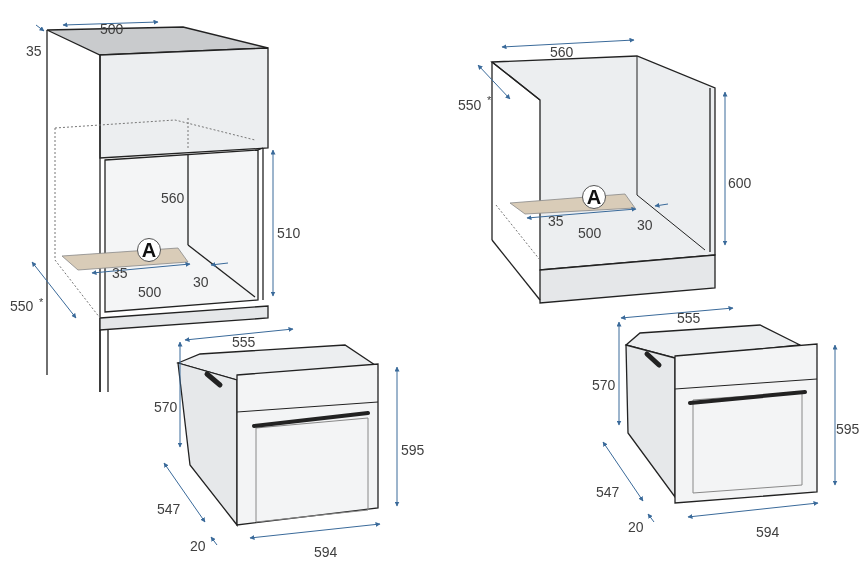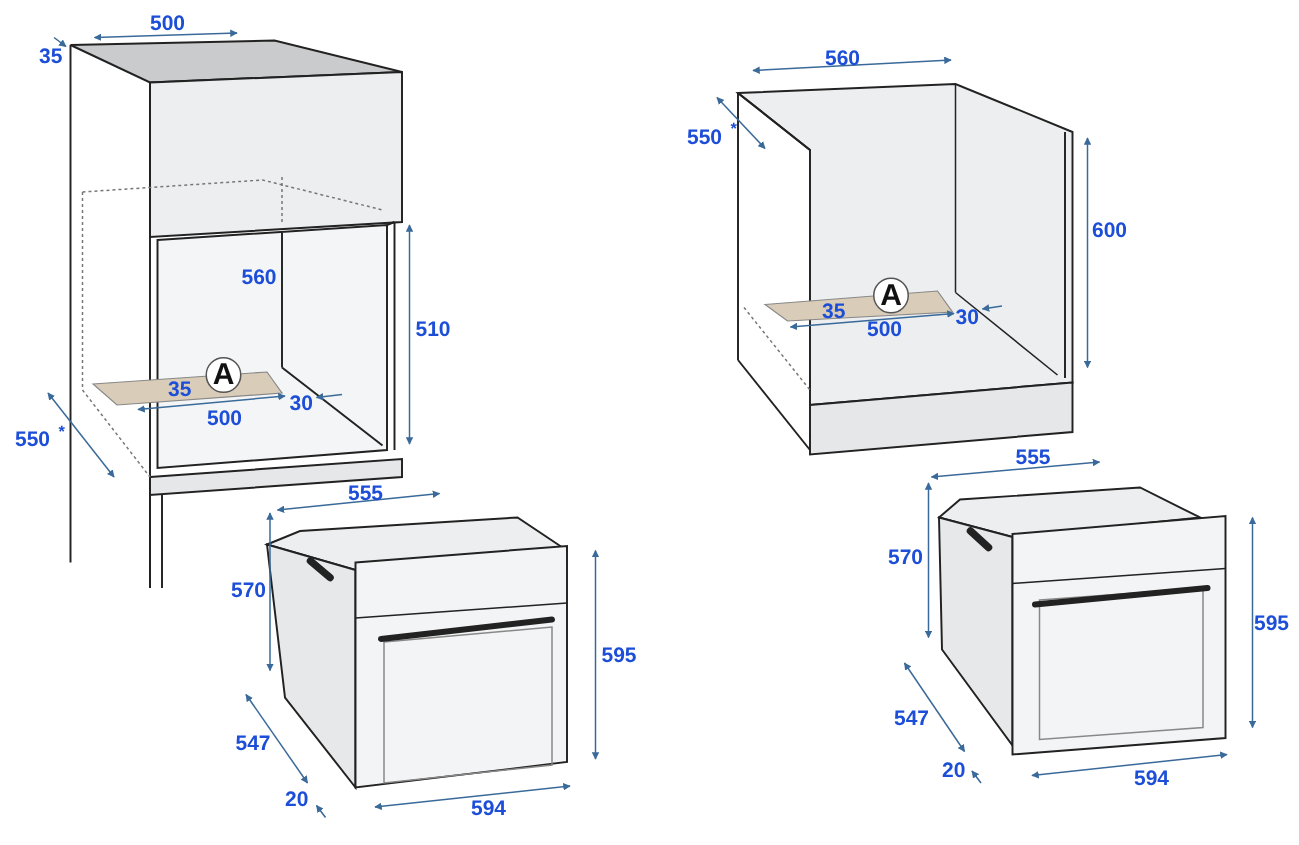--- a/index.html
+++ b/index.html
@@ -1,18 +1,18 @@
 <!DOCTYPE html>
 <html><head>
 <meta charset="utf-8">
 <style>
   html,body{margin:0;padding:0;background:#ffffff;}
   body{width:866px;height:563px;overflow:hidden;position:relative;font-family:"Liberation Sans",sans-serif;}
   svg{position:absolute;left:0;top:0;}
-  .lbl{position:absolute;font-family:"Liberation Sans",sans-serif;font-weight:bold;font-size:14px;color:#1d4ed8;line-height:1;white-space:nowrap;}
+  .lbl{position:absolute;font-family:"Liberation Sans",sans-serif;font-weight:normal;font-size:14px;color:#404040;line-height:1;white-space:nowrap;margin-top:14px;}
   .circA{position:absolute;width:22px;height:22px;border-radius:50%;border:1px solid #555;background:#fff;text-align:center;font-weight:bold;font-size:20px;line-height:22px;color:#111;font-family:"Liberation Sans",sans-serif;}
 </style>
 </head>
 <body>
 
 <svg width="866" height="563" viewBox="0 0 866 563">
   <defs>
     <marker id="ar" viewBox="0 0 10 10" refX="9" refY="5" markerWidth="5" markerHeight="5" orient="auto-start-reverse">
       <path d="M0,0 L10,5 L0,10 z" fill="#3a6a9a"></path>
     </marker>
@@ -129,21 +129,21 @@
 <div class="lbl" style="left:232px;top:321px;">555</div>
 <div class="lbl" style="left:154px;top:386px;">570</div>
 <div class="lbl" style="left:401px;top:429px;">595</div>
 <div class="lbl" style="left:157px;top:488px;">547</div>
 <div class="lbl" style="left:190px;top:525px;">20</div>
 <div class="lbl" style="left:314px;top:531px;">594</div>
 
 <div class="lbl" style="left:550px;top:31px;">560</div>
 <div class="lbl" style="left:458px;top:84px;">550</div>
 <div class="lbl" style="left:487px;top:81px;font-size:11px;">*</div>
-<div class="lbl" style="left:728px;top:146px;">600</div>
+<div class="lbl" style="left:728px;top:162px;">600</div>
 <div class="lbl" style="left:548px;top:200px;">35</div>
 <div class="lbl" style="left:578px;top:212px;">500</div>
 <div class="lbl" style="left:637px;top:204px;">30</div>
 <div class="circA" style="left:582px;top:185px;">A</div>
 
 <div class="lbl" style="left:677px;top:297px;">555</div>
 <div class="lbl" style="left:592px;top:364px;">570</div>
 <div class="lbl" style="left:836px;top:408px;">595</div>
 <div class="lbl" style="left:596px;top:471px;">547</div>
 <div class="lbl" style="left:628px;top:506px;">20</div>

